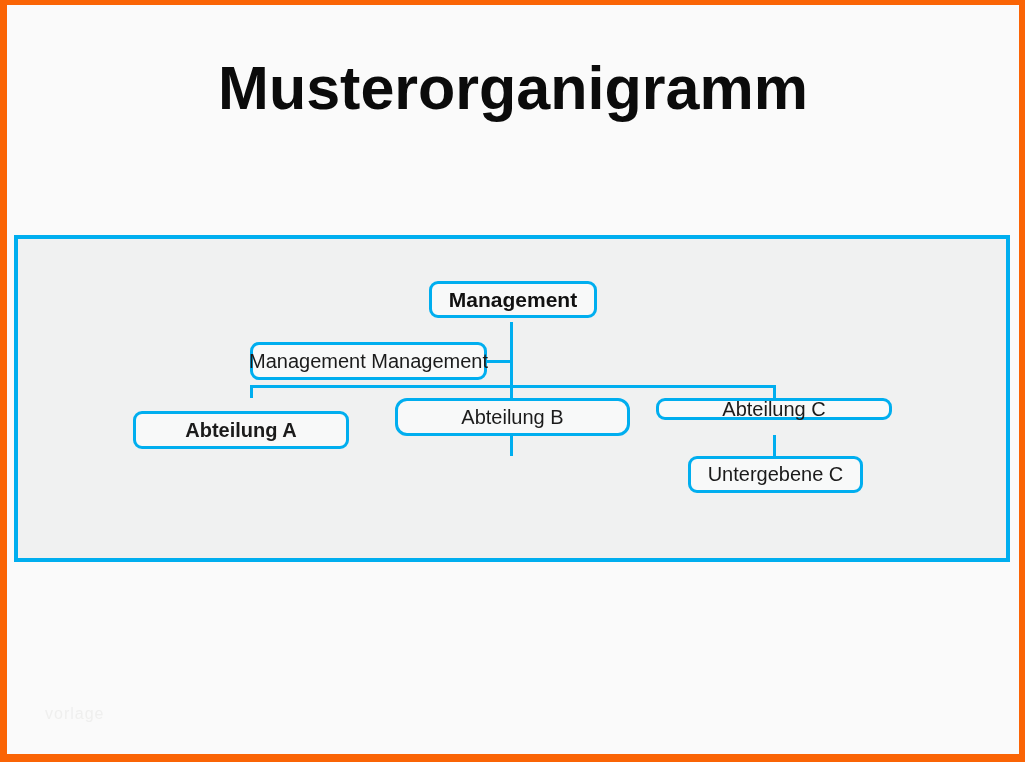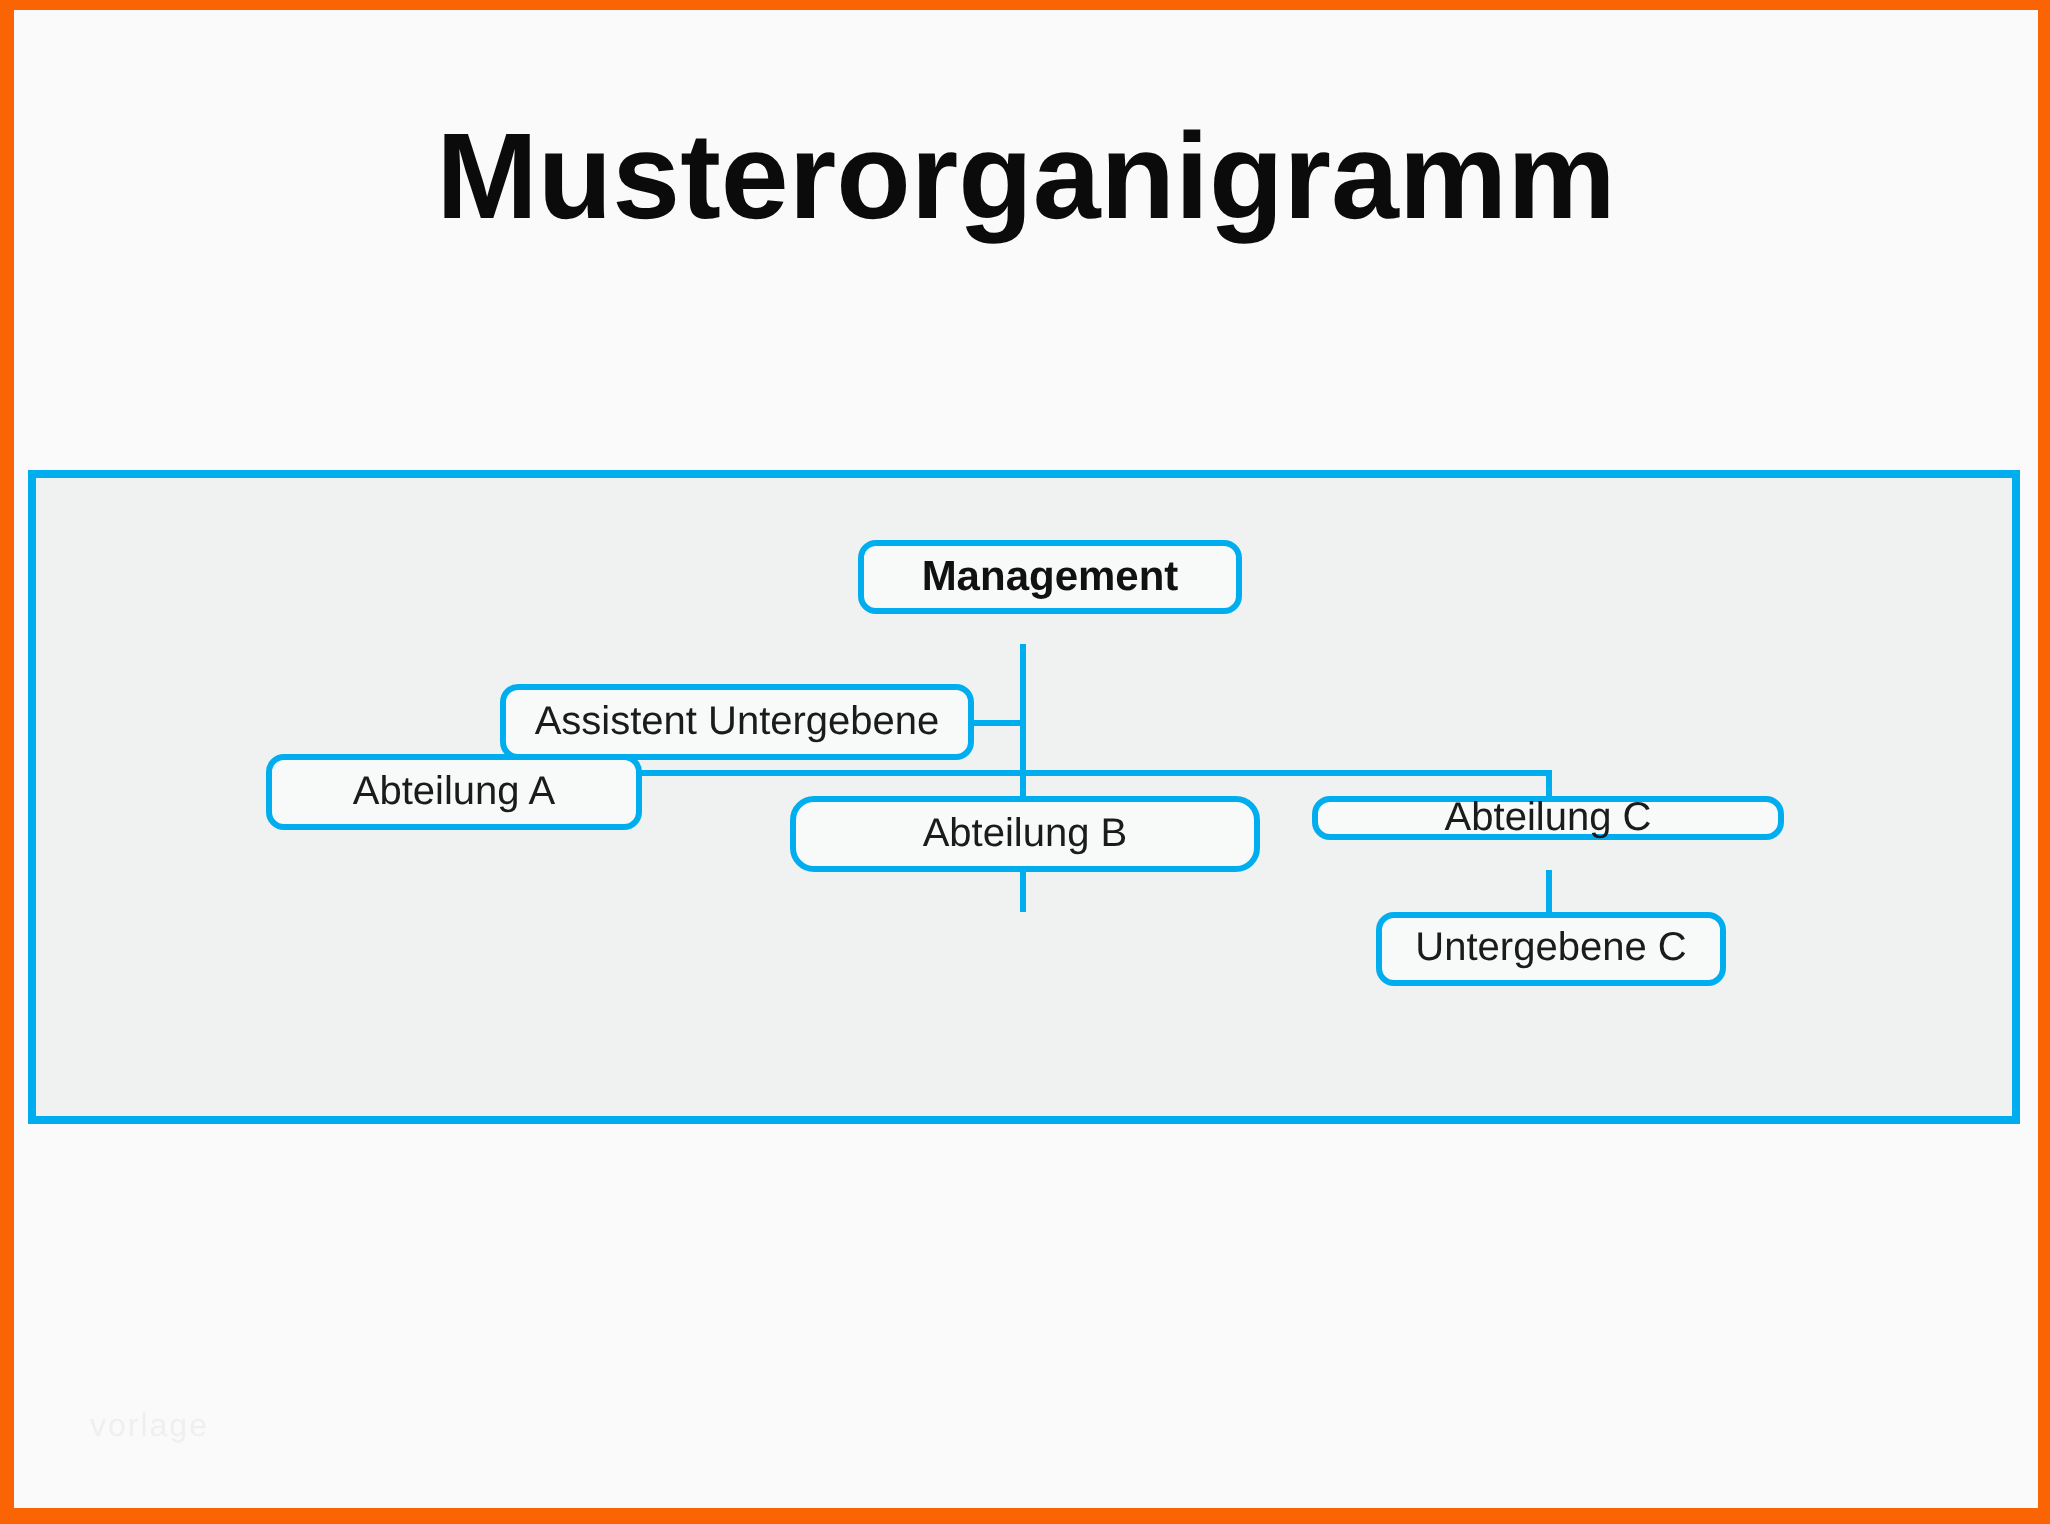--- a/index.html
+++ b/index.html
@@ -67,23 +67,23 @@
   }
   .watermark{
     position:absolute;
     left:38px;top:700px;
     font-size:16px;
     color:#EFEFEE;
     letter-spacing:1px;
   }
 
   
-  #n-management{left:422px;top:265px;width:192px;height:37px;}
+  #n-management{left:422px;top:276px;width:168px;height:37px;}
   #n-assistent {left:243px;top:337px;width:237px;height:38px;}
-  #n-abt-a     {left:126px;top:372px;width:188px;height:38px;}
+  #n-abt-a     {left:126px;top:406px;width:216px;height:38px;font-weight:bold;}
   #n-abt-b     {left:388px;top:393px;width:235px;height:38px;border-radius:12px;}
   #n-abt-c     {left:649px;top:393px;width:236px;height:22px;}
   #n-unt-b     {left:420px;top:451px;width:172px;height:37px;}
   #n-unt-c     {left:681px;top:451px;width:175px;height:37px;}
 
   
   #c-main-vertical   {left:503px;top:317px;width:3px;height:76px;}
   #c-assistent-link  {left:478px;top:355px;width:26px;height:3px;}
   #c-branch          {left:243px;top:380px;width:526px;height:3px;}
   #c-drop-a          {left:243px;top:380px;width:3px;height:13px;}
@@ -107,21 +107,21 @@
     <div class="conn" id="c-drop-a"></div>
     <div class="conn" id="c-drop-c"></div>
     <div class="conn" id="c-sub-b"></div>
     <div class="conn" id="c-sub-c"></div>
 
     <div class="node bold" id="n-management">
       <span>Management</span>
     </div>
 
     <div class="node" id="n-assistent">
-      <span>Assistent Untergebene</span>
+      <span>Management Management</span>
     </div>
 
     <div class="node" id="n-abt-a">
       <span>Abteilung A</span>
     </div>
 
     <div class="node" id="n-abt-b">
       <span>Abteilung B</span>
     </div>
 

